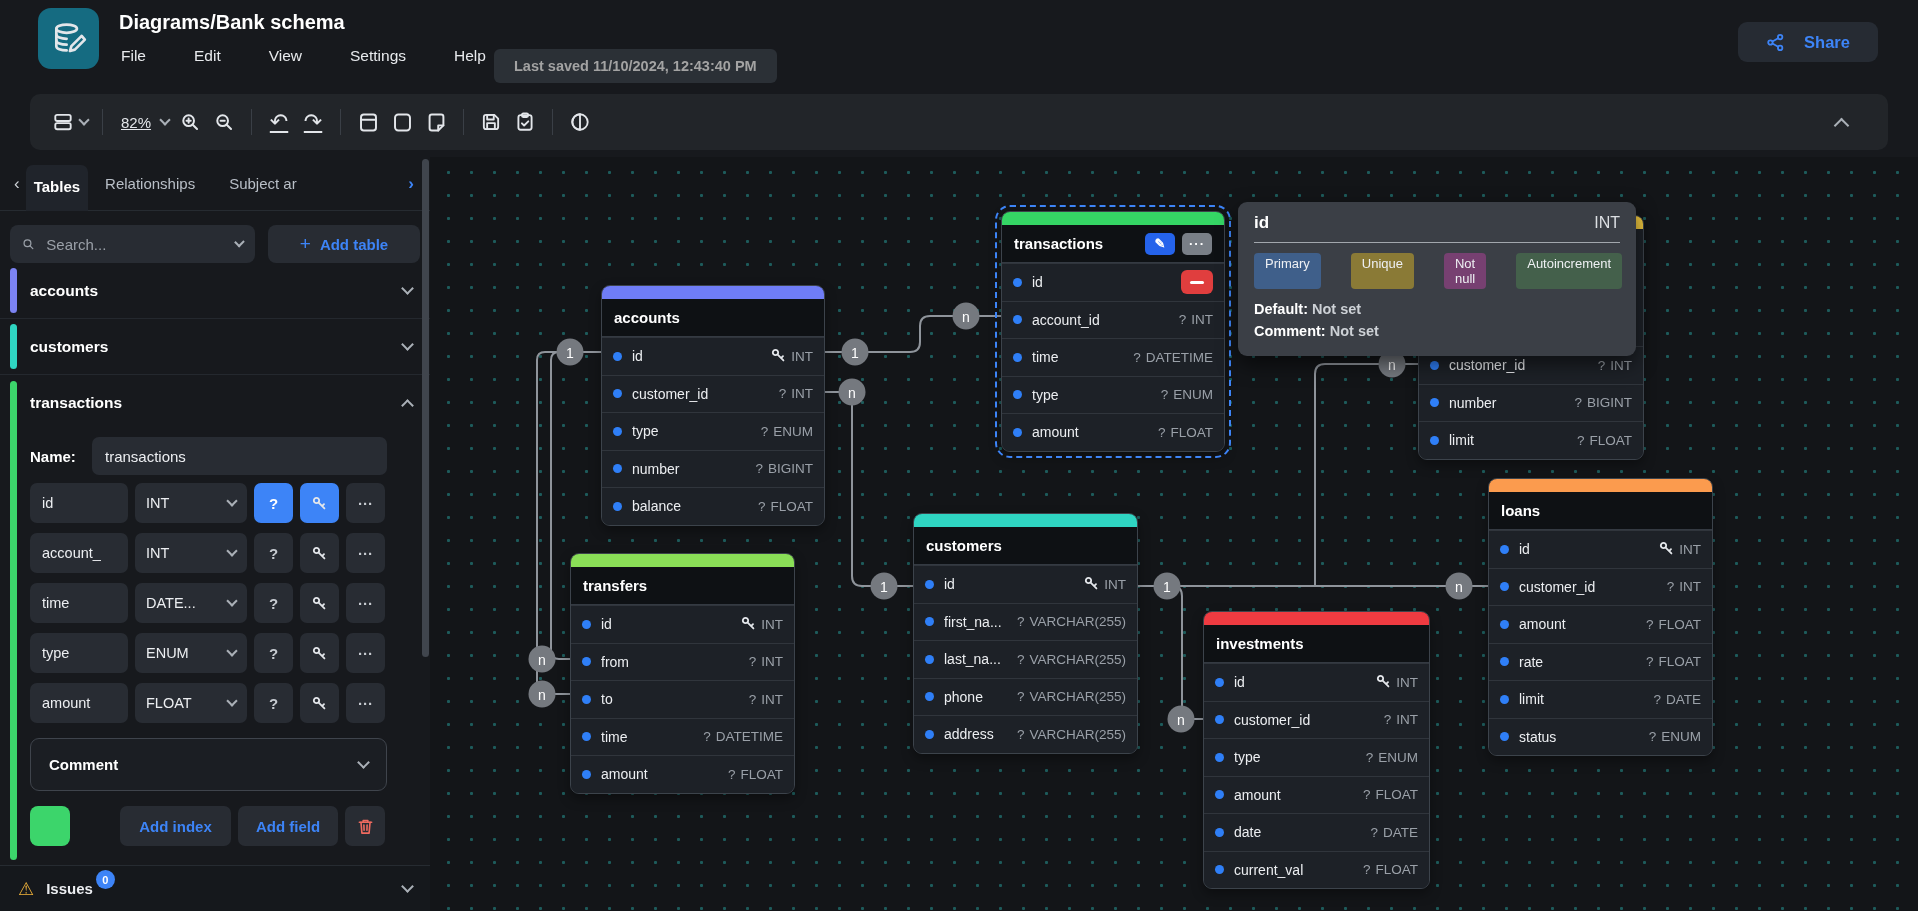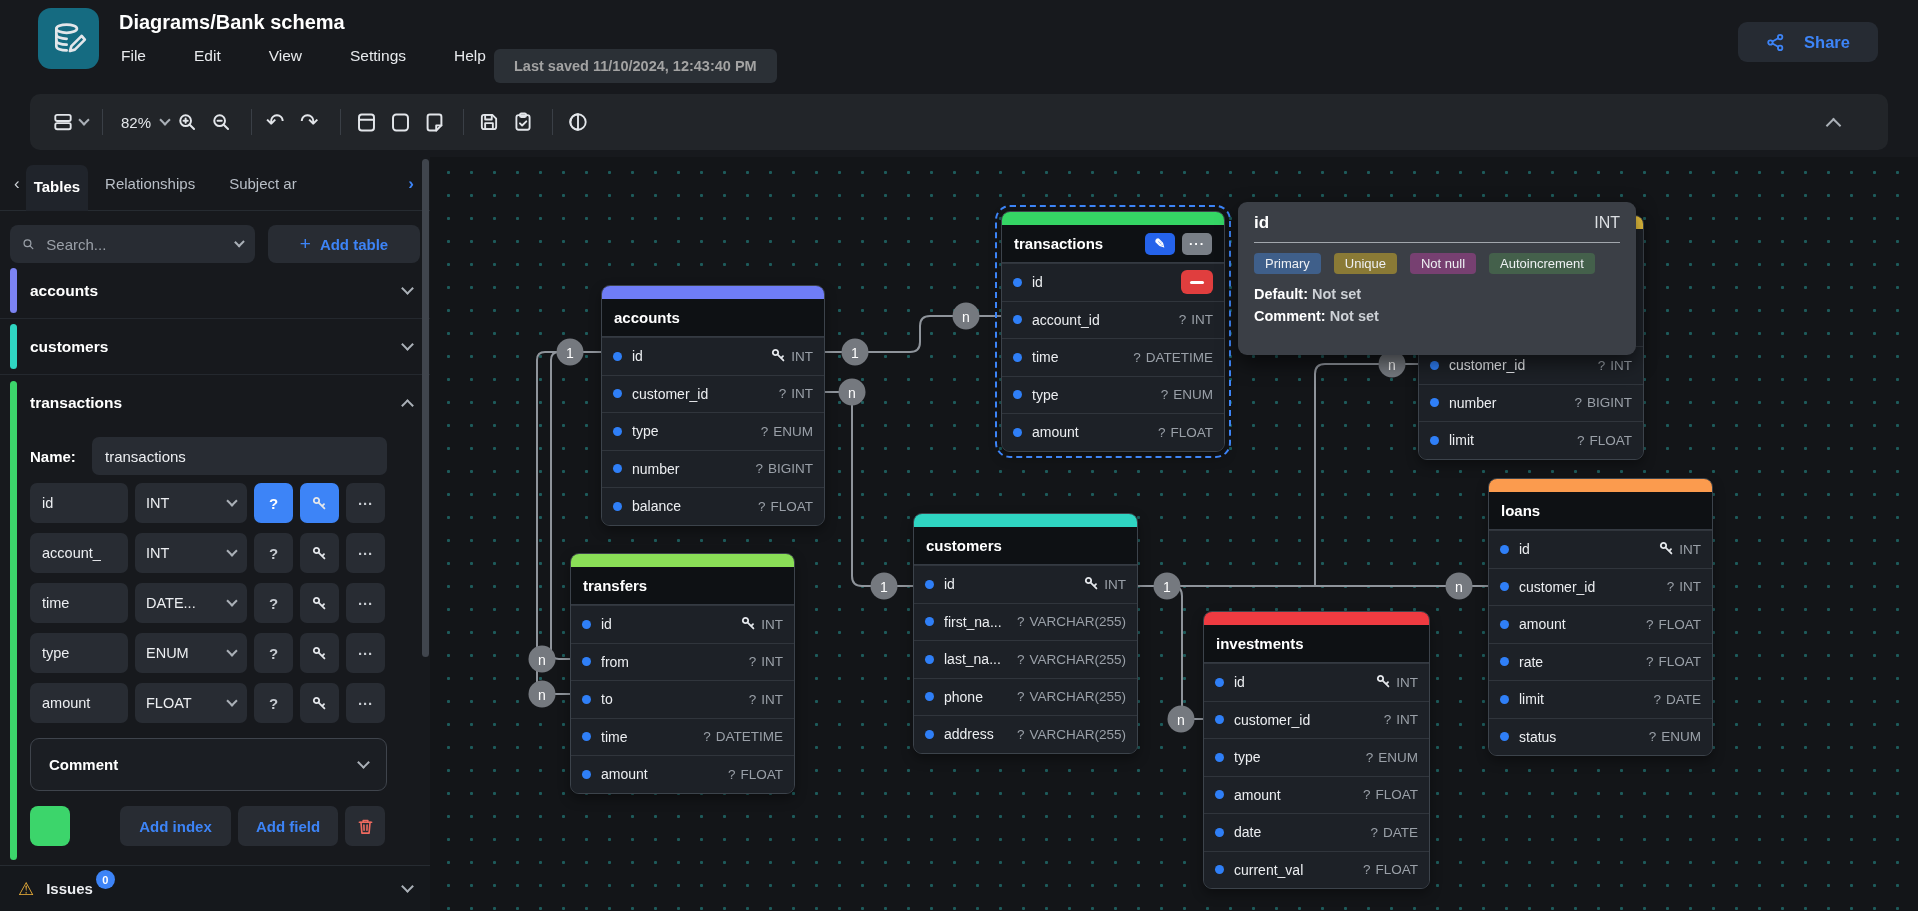--- a/index.html
+++ b/index.html
@@ -38,40 +38,40 @@
   .minus-btn { width:32px; height:24px; border-radius:6px; background:#e03e3e; display:flex; align-items:center; justify-content:center; }
   .minus-btn i { display:block; width:14px; height:3px; border-radius:2px; background:#fff; }
   .db-spacer { background:#1d2127; }
 
   
   .tooltip { position:absolute; left:1238px; top:202px; width:398px; min-height:153px; background:#3b3f46;
     border-radius:9px; padding:11px 16px 13px; z-index:6; box-shadow:0 8px 20px rgba(0,0,0,.55); color:#fff; }
   .tt-head { display:flex; align-items:center; justify-content:space-between; font-size:17px; font-weight:bold; }
   .tt-head .tt-type { font-weight:normal; color:#dcdfe3; font-size:16px; }
   .tt-div { border:none; border-top:1px solid #a2a7ad; margin:9px 0 10px; }
-  .tt-badges { display:flex; gap:13px; margin-bottom:10px; }
+  .tt-badges { display:flex; gap:30px; margin-bottom:10px; }
   .badge { padding:3px 11px; border-radius:4px; font-size:13px; color:#eef0f3; }
   .tt-line { font-size:14.5px; line-height:1.5; color:#fff; }
   .tt-line b { font-weight:bold; }
   .tt-line span { color:#cdd1d6;font-weight:bold; }
 
   
   .header { position:absolute; left:0; top:0; width:100%; height:157px; background:#17191d; z-index:7; }
   .logo { position:absolute; left:38px; top:8px; width:61px; height:61px; border-radius:13px; background:#156b81;
     display:flex; align-items:center; justify-content:center; }
   .app-title { position:absolute; left:119px; top:11px; font-size:20px; font-weight:bold; color:#fff; }
   .menubar { position:absolute; left:119px; top:44px; display:flex; gap:44px; }
   .menubar .mi { color:#e8eaed; font-size:15.5px; padding:3px 2px; cursor:default; }
   .saved-badge { position:absolute; left:494px; top:49px; height:34px; padding:0 20px; background:#2b3036;
     border-radius:6px; display:flex; align-items:center; color:#a3a3a3; font-size:14.5px; font-weight:bold; }
   .share-btn { position:absolute; right:40px; top:22px; width:140px; height:40px; background:#262b33; border-radius:9px;
     display:flex; align-items:center; justify-content:center; gap:19px; color:#3d84f7; font-size:16.5px; font-weight:bold; }
   .toolbar { position:absolute; left:30px; top:94px; width:1858px; height:56px; background:#222529; border-radius:10px;
     display:flex; align-items:center; padding:0 18px; color:#e3e6ea; }
-  .tb-item { display:flex; align-items:center; min-width:34px; height:36px; border-radius:6px; padding:0 4px; }
+  .tb-item { display:flex; align-items:center; justify-content:center; min-width:34px; height:36px; border-radius:6px; padding:0 4px;text-decoration:underline; }
   .tb-div { width:1px; height:26px; background:#3a3f46; margin:0 10px; }
   .tb-zoom { font-size:15px; color:#e3e6ea; padding:0 4px; }
   .arrow-glyph { font-size:22px; line-height:1; color:#e3e6ea; }
   .caret { width:8px; height:8px; border-right:2px solid #aab0b7; border-bottom:2px solid #aab0b7; transform:rotate(45deg); margin-left:6px; margin-top:-4px; }
   .chev-up-big { width:11px; height:11px; border-right:2px solid #aab0b7; border-bottom:2px solid #aab0b7; transform:rotate(-135deg); margin-top:6px; }
   .tb-right { margin-left:auto; margin-right:12px; }
 
   
   .sidebar { position:absolute; left:0; top:157px; width:430px; height:754px; background:#17191d; z-index:5; }
   .sb-scroll { position:absolute; right:1px; top:2px; width:7px; height:498px; background:#40454d; border-radius:4px; }

